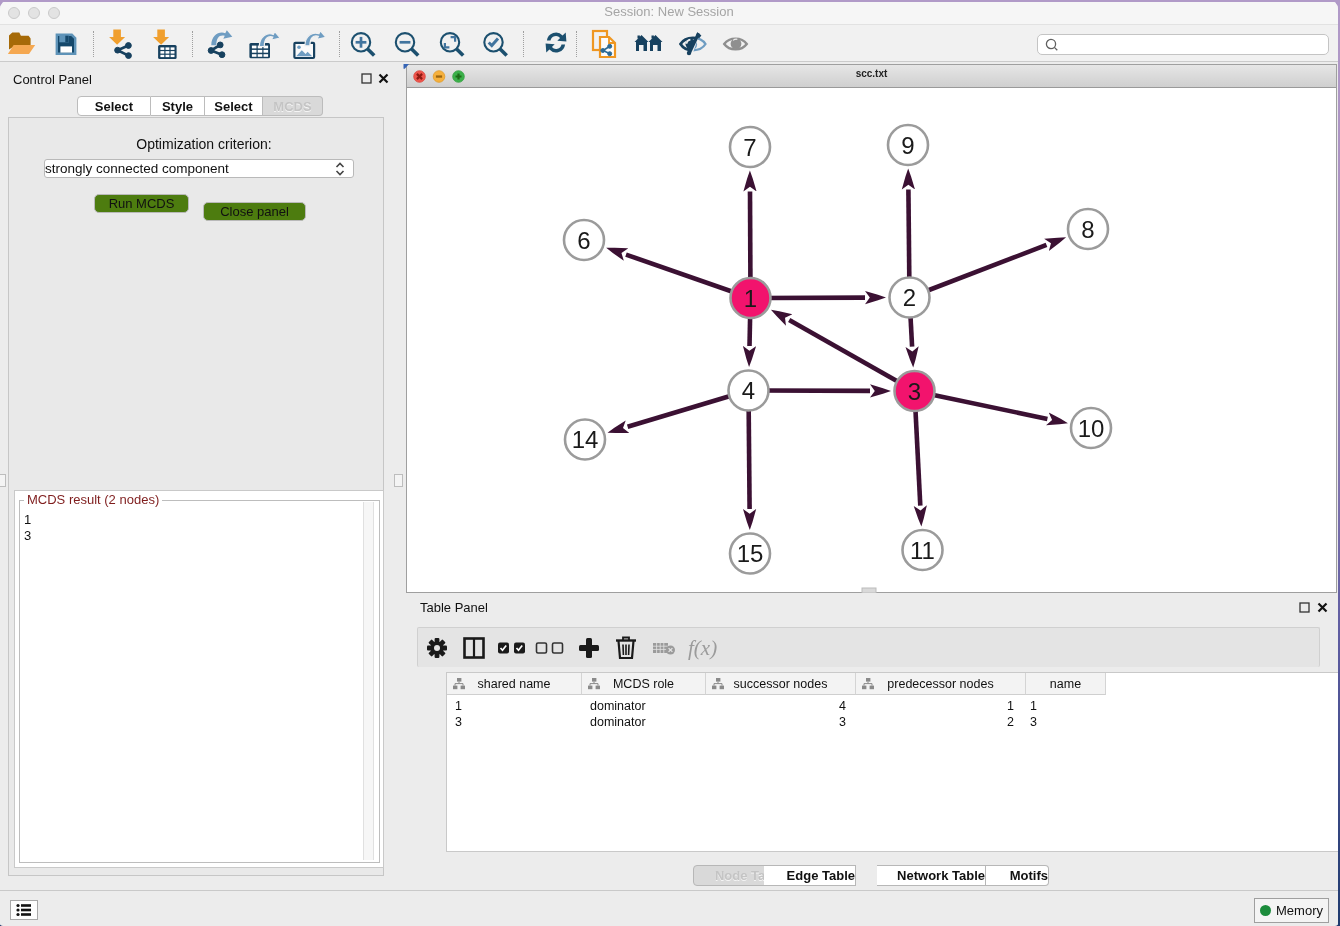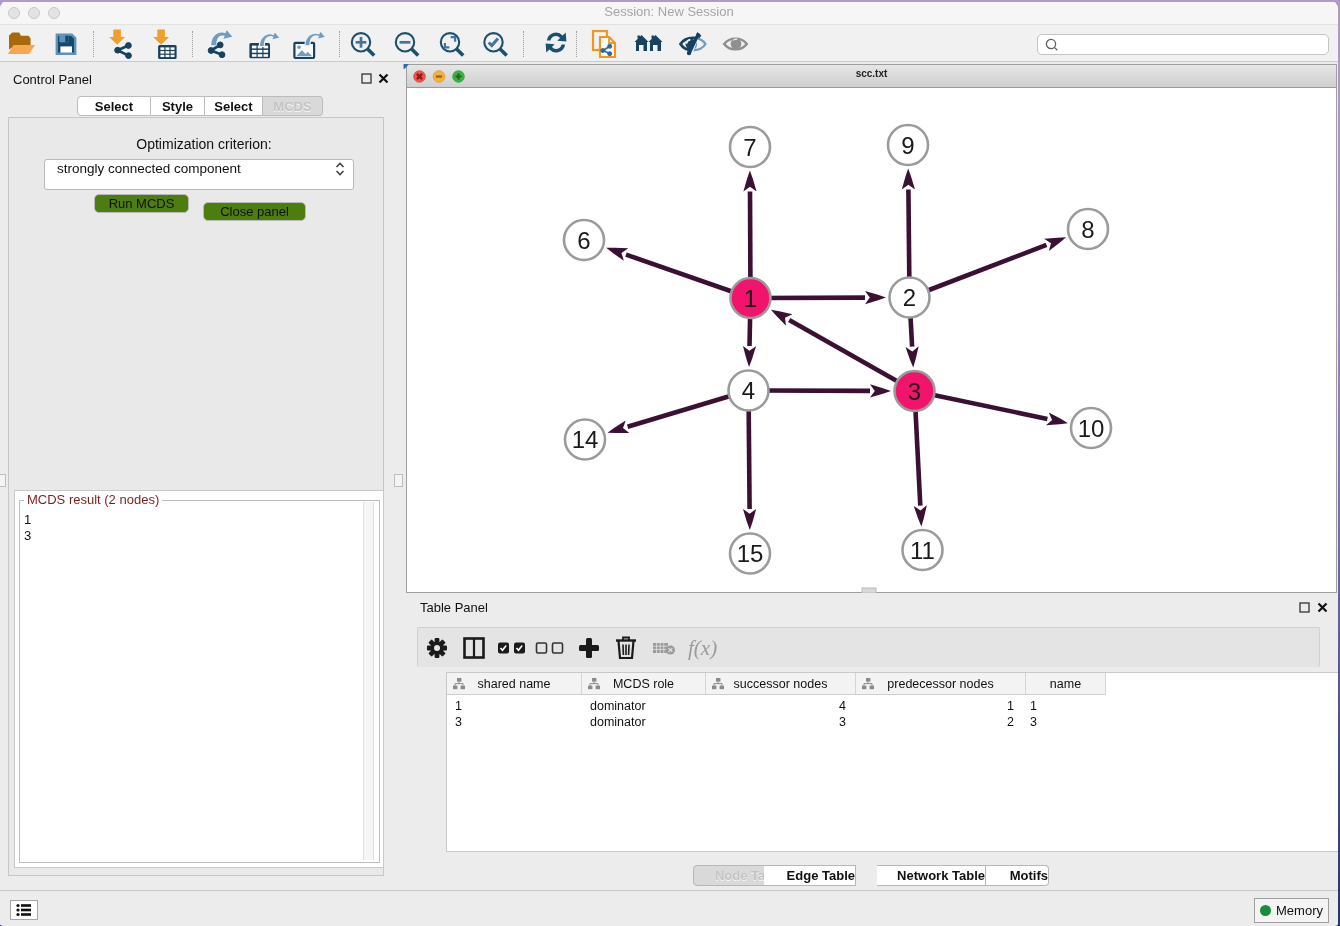--- a/index.html
+++ b/index.html
@@ -23,23 +23,23 @@
              border:1px solid #c4c4c4;border-radius:5px;box-sizing:border-box;}
   
   #cpanel{position:absolute;left:0;top:62px;width:392px;height:826px;background:#ececec;}
   #cptitle{position:absolute;left:13px;top:10px;font-size:13px;color:#111;}
   .wicon{position:absolute;top:11px;}
   .cptab{position:absolute;top:34px;height:20px;box-sizing:border-box;border:1px solid #bcbcbc;
          background:#fff;font-size:13px;font-weight:bold;color:#111;text-align:center;line-height:19px;}
   #cpinner{position:absolute;left:8px;top:55px;width:376px;height:759px;background:#e9e9e9;
            border:1px solid #c6c6c6;box-sizing:border-box;}
   #optlabel{position:absolute;left:8px;top:74px;width:392px;text-align:center;font-size:14px;color:#111;}
-  #dropdown{position:absolute;left:44px;top:97px;width:310px;height:31px;background:#ffffff;
+  #dropdown{position:absolute;left:44px;top:97px;width:310px;height:19px;background:#ffffff;
             border:1px solid #b9b9b9;border-radius:3px;box-sizing:border-box;
-            font-size:13.5px;color:#111;line-height:18px;padding-left:12px;}
+            font-size:13.5px;color:#111;line-height:18px;}
   .btn{position:absolute;top:132px;height:19px;background:#4d7c0f;border:1px solid #b9b9b9;
        border-radius:5px;box-sizing:border-box;font-size:13px;color:#111;
        text-align:center;line-height:18px;}
   #fieldset{position:absolute;left:14px;top:428px;width:370px;height:378px;background:#fff;
             border:1px solid #c9c9c9;box-sizing:border-box;}
   #fsetch{position:absolute;left:4px;top:9px;width:359px;height:361px;
           border:1px solid #bdbdbd;}
   #fslabel{position:absolute;left:9px;top:1px;background:#fff;padding:0 3px;
            font-size:13px;color:#7f1d1d;}
   #fstext{position:absolute;left:9px;top:21px;font-size:13px;color:#111;line-height:16px;}

